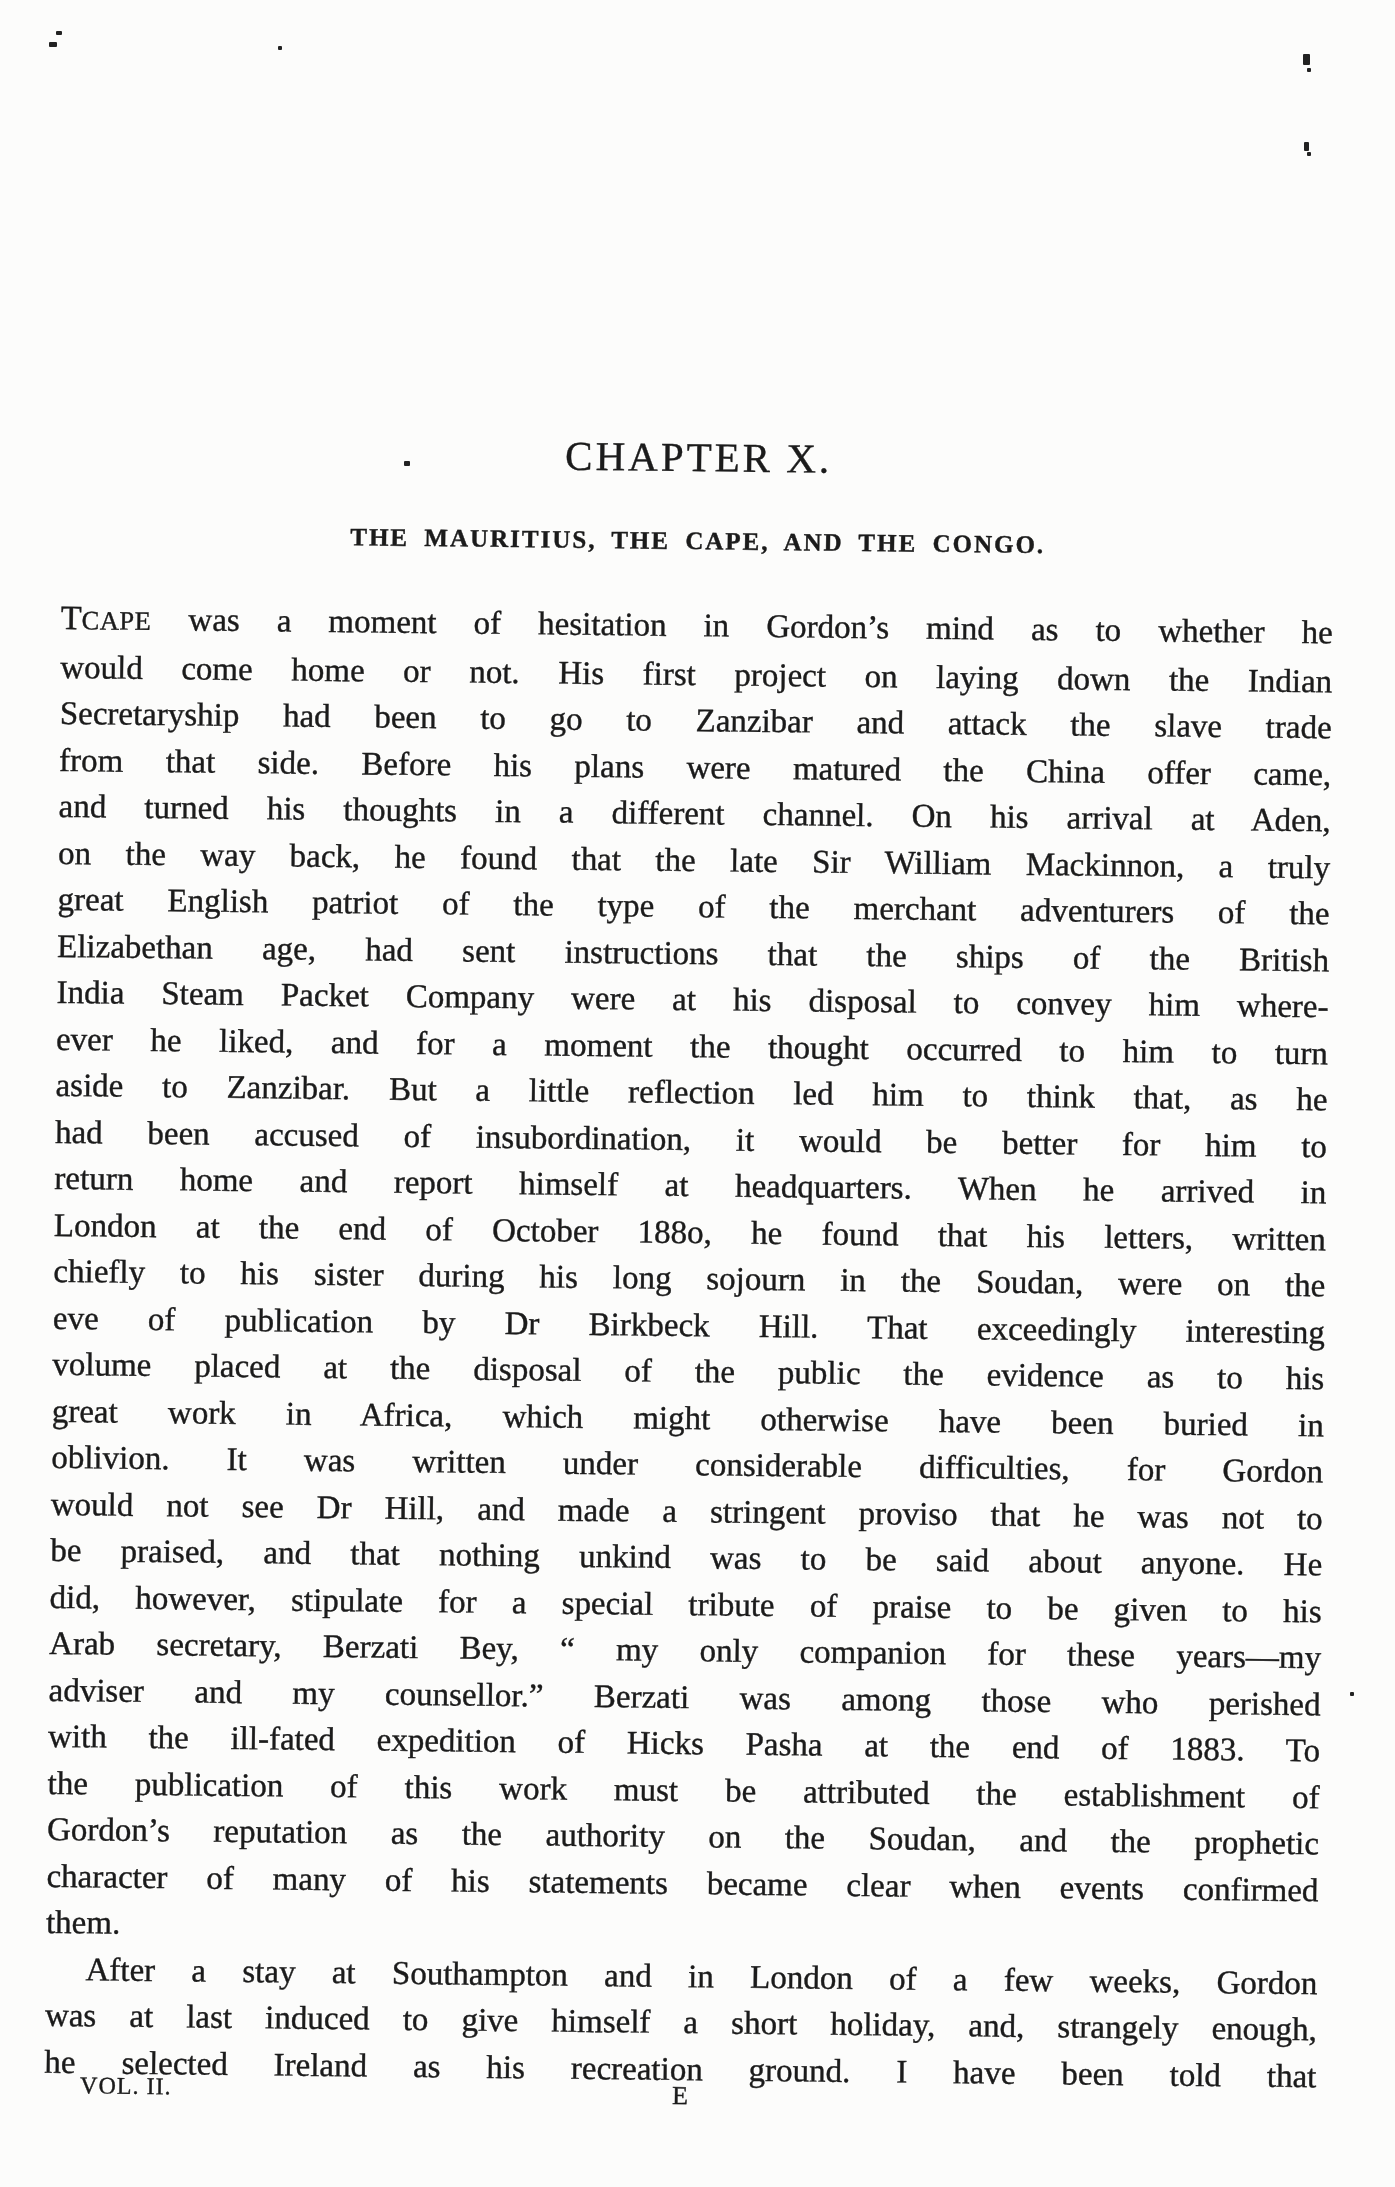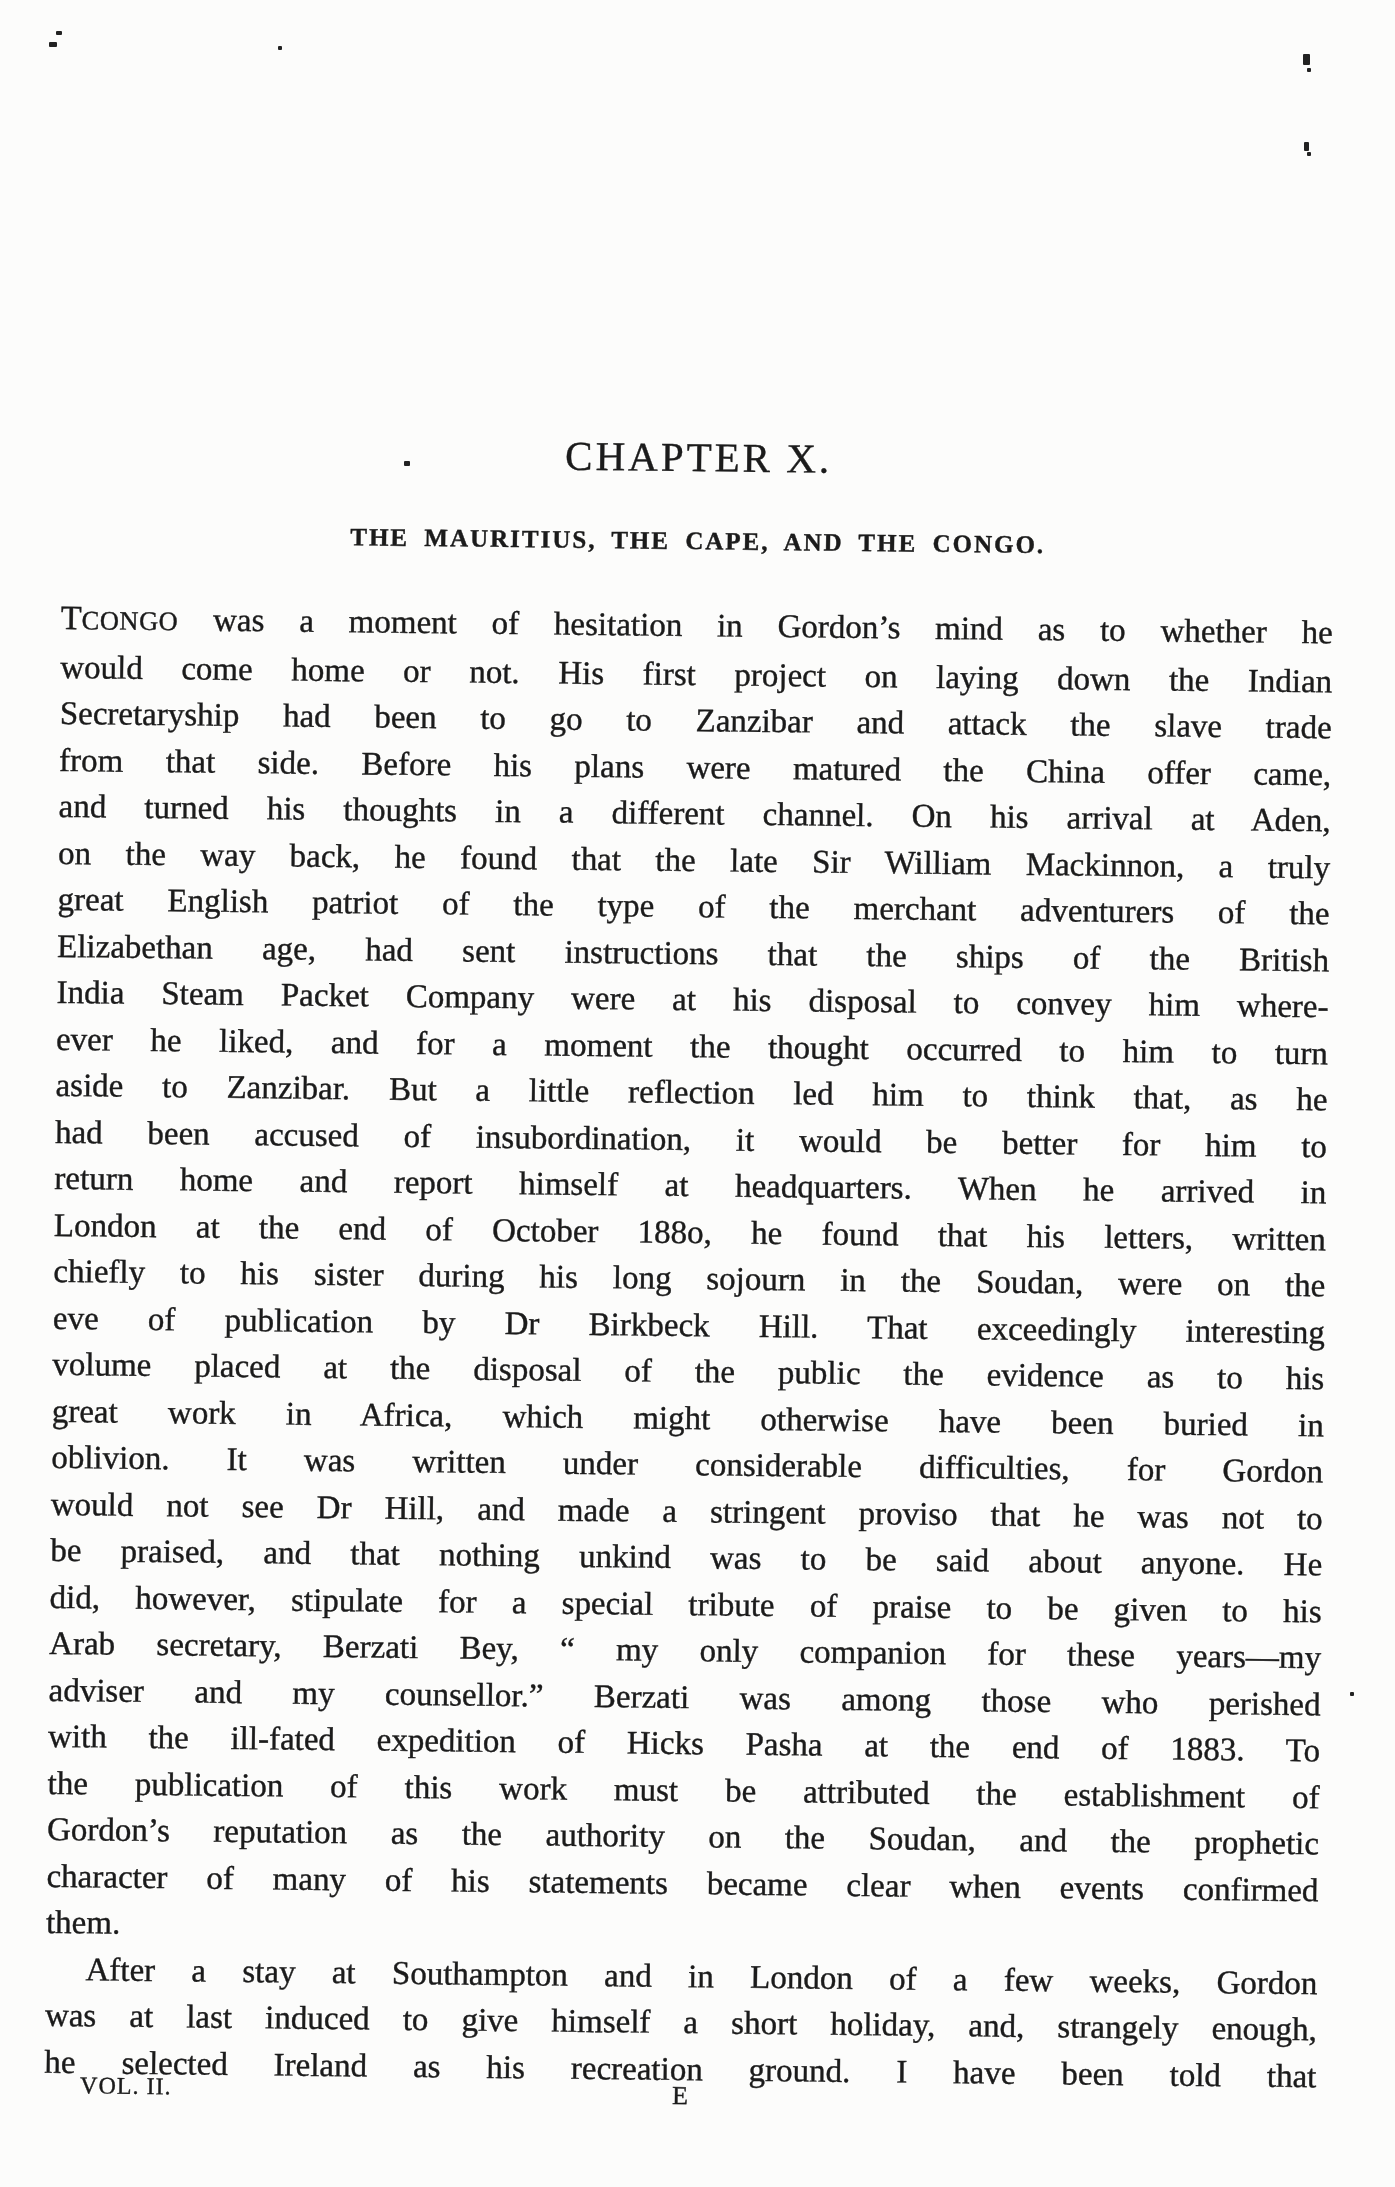--- a/index.html
+++ b/index.html
@@ -68,21 +68,21 @@
   <div class="speck" style="left:1350px;top:1692px;width:4px;height:4px;"></div>
 
   <div class="content">
 
     <h1 class="chapter-heading">CHAPTER X.</h1>
 
     <h2 class="chapter-subtitle">THE MAURITIUS, THE CAPE, AND THE CONGO.</h2>
 
     <div class="bodytext">
 
-      <div class="line"><span class="lead-cap">T</span><span class="lead-sc">CONGO</span><span> was a moment of hesitation in Gordon’s mind as to whether he</span></div>
+      <div class="line"><span class="lead-cap">T</span><span class="lead-sc">CAPE</span><span> was a moment of hesitation in Gordon’s mind as to whether he</span></div>
       <div class="line">would come home or not.  His first project on laying down the Indian</div>
       <div class="line">Secretaryship had been to go to Zanzibar and attack the slave trade</div>
       <div class="line">from that side.  Before his plans were matured the China offer came,</div>
       <div class="line">and turned his thoughts in a different channel.  On his arrival at Aden,</div>
       <div class="line">on the way back, he found that the late Sir William Mackinnon, a truly</div>
       <div class="line">great English patriot of the type of the merchant adventurers of the</div>
       <div class="line">Elizabethan age, had sent instructions that the ships of the British</div>
       <div class="line">India Steam Packet Company were at his disposal to convey him where-</div>
       <div class="line">ever he liked, and for a moment the thought occurred to him to turn</div>
       <div class="line">aside to Zanzibar.  But a little reflection led him to think that, as he</div>

